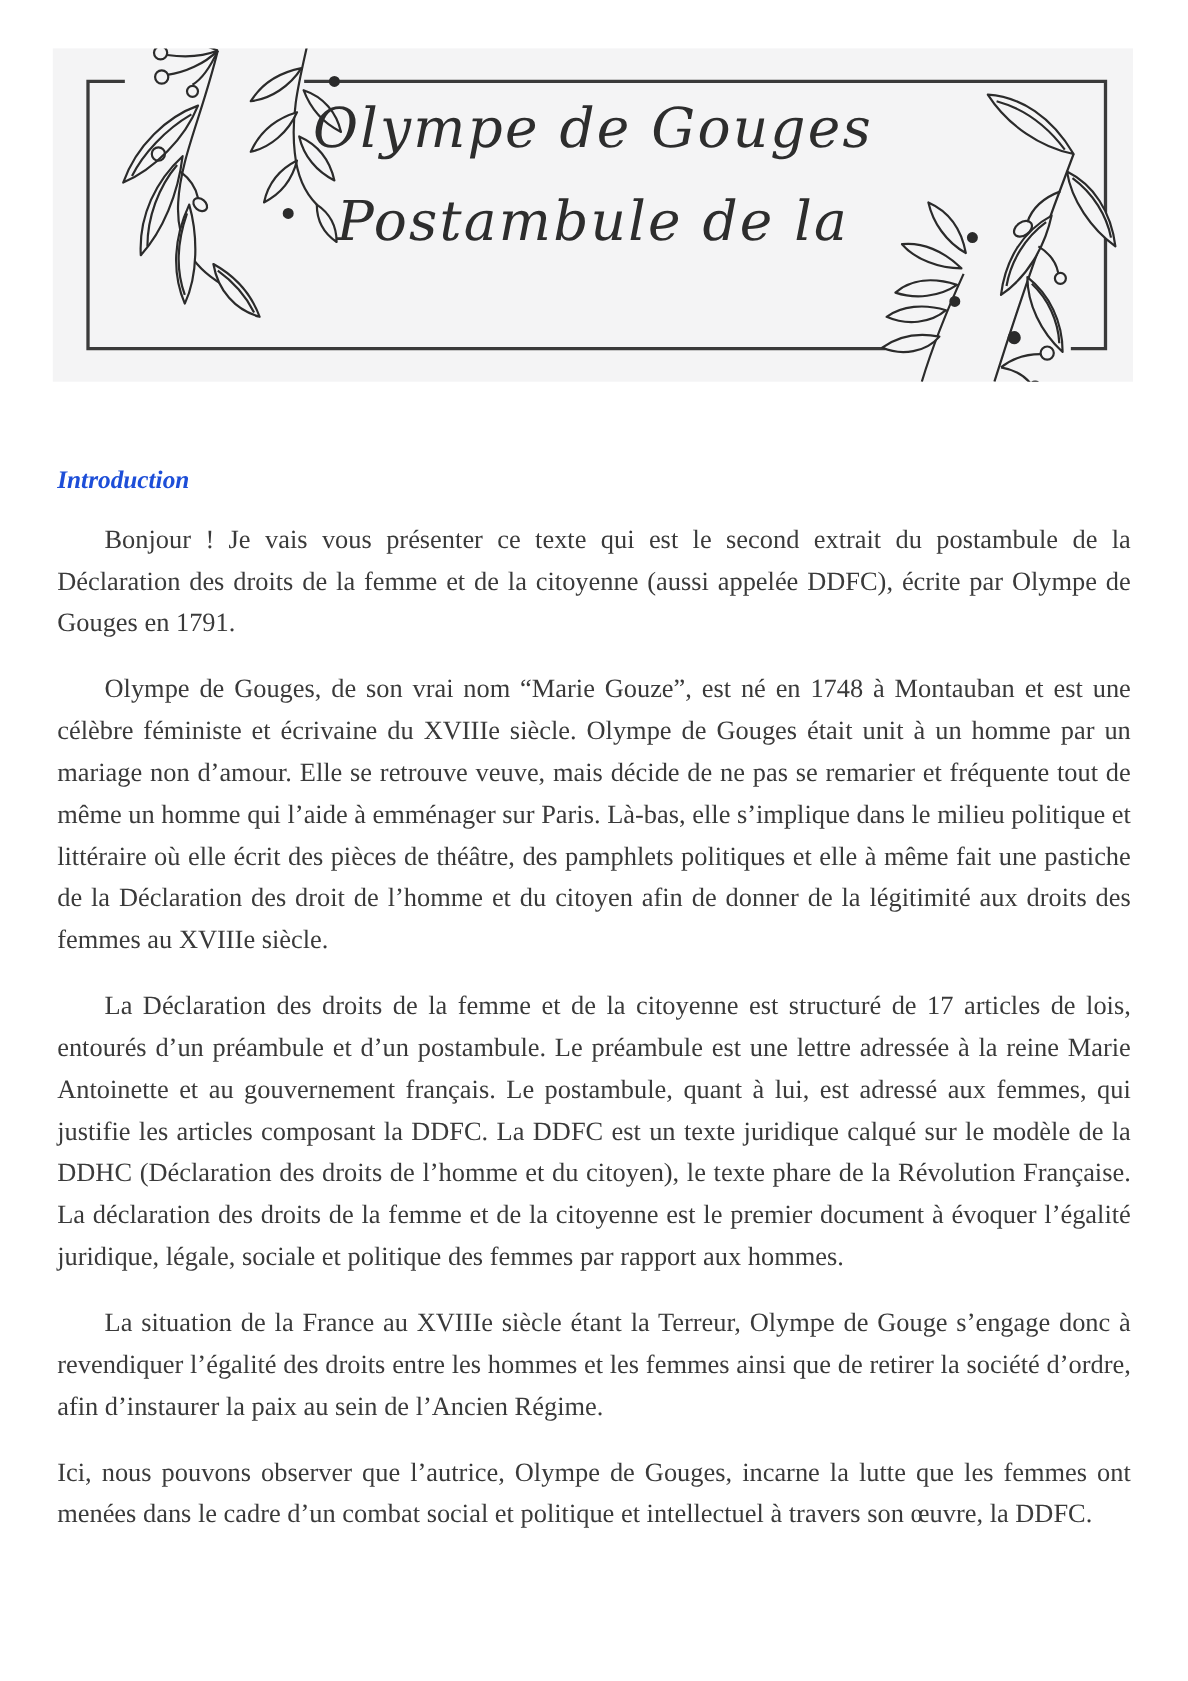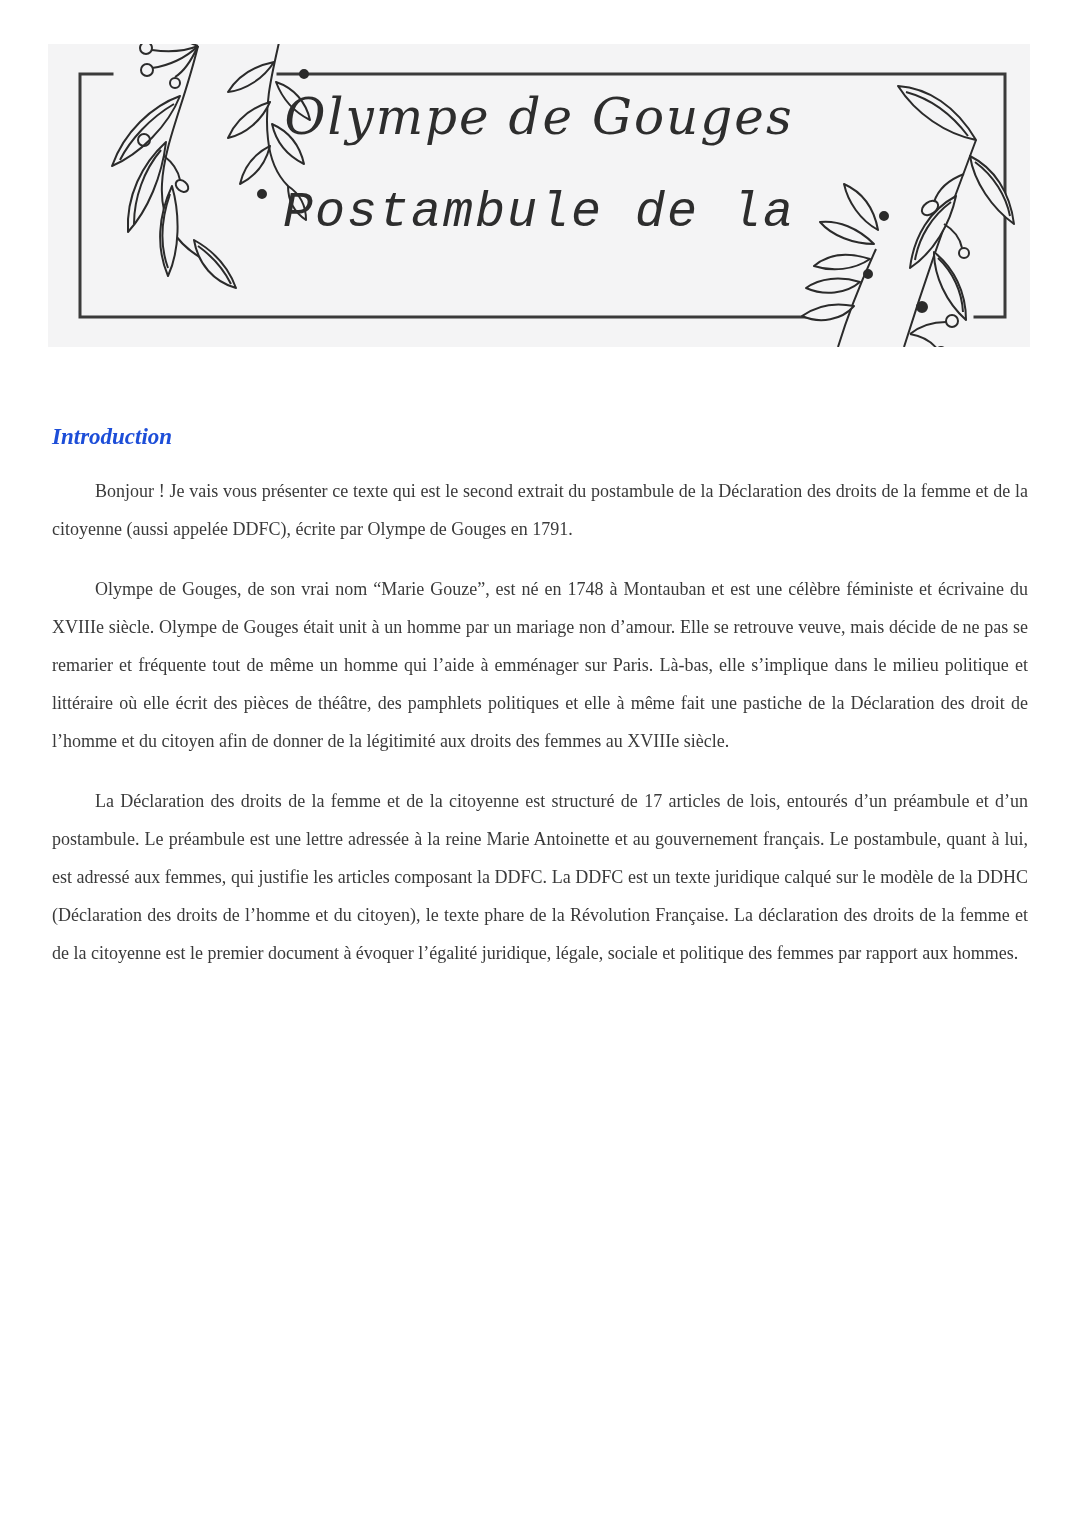--- a/index.html
+++ b/index.html
@@ -31,37 +31,37 @@
     position: absolute;
     left: 0; top: 0;
     width: 100%; height: 100%;
     text-align: center;
     font-family: "DejaVu Serif", serif;
     font-style: italic;
     color: #2d2d2d;
   }
   .title-line { position: absolute; width: 100%; left: 0; }
   .t1 { top: 44px;  font-size: 50px; letter-spacing: 2px; }
-  .t2 { top: 140px; font-size: 50px; letter-spacing: 2px; font-family: Liberation Mono, monospace; }
+  .t2 { top: 128px; font-size: 50px; letter-spacing: 2px; }
   .t3 { top: 204px; font-size: 58px; letter-spacing: 10px; }
   .content {
     position: absolute;
     left: 52px;
     top: 424px;
     width: 976px;
   }
   .intro-heading {
     font-size: 23px;
     font-weight: bold;
     font-style: italic;
     color: #1d4ed8;
     margin: 0 0 22px 0;
   }
   .content p {
-    font-size: 18px;
+    font-size: 24px;
     line-height: 38px;
     text-align: justify;
     margin: 0 0 22px 0;
     color: #3a3a3a;
   }
   .content p.indent { text-indent: 43px; }
 </style>
 </head>
 <body>
 
@@ -159,15 +159,17 @@
       <div class="title-line t1">Olympe de Gouges</div>
       <div class="title-line t2">Postambule de la</div>
     </div>
   </div>
 
   <div class="content">
     <h2 class="intro-heading">Introduction</h2>
     <p class="indent">Bonjour ! Je vais vous présenter ce texte qui est le second extrait du postambule de la Déclaration des droits de la femme et de la citoyenne (aussi appelée DDFC), écrite par Olympe de Gouges en 1791.</p>
     <p class="indent">Olympe de Gouges, de son vrai nom “Marie Gouze”, est né en 1748 à Montauban et est une célèbre féministe et écrivaine du XVIIIe siècle. Olympe de Gouges était unit à un homme par un mariage non d’amour. Elle se retrouve veuve, mais décide de ne pas se remarier et fréquente tout de même un homme qui l’aide à emménager sur Paris. Là-bas, elle s’implique dans le milieu politique et littéraire où elle écrit des pièces de théâtre, des pamphlets politiques et elle à même fait une pastiche de la Déclaration des droit de l’homme et du citoyen afin de donner de la légitimité aux droits des femmes au XVIIIe siècle.</p>
     <p class="indent">La Déclaration des droits de la femme et de la citoyenne est structuré de 17 articles de lois, entourés d’un préambule et d’un postambule. Le préambule est une lettre adressée à la reine Marie Antoinette et au gouvernement français. Le postambule, quant à lui, est adressé aux femmes, qui justifie les articles composant la DDFC. La DDFC est un texte juridique calqué sur le modèle de la DDHC (Déclaration des droits de l’homme et du citoyen), le texte phare de la Révolution Française. La déclaration des droits de la femme et de la citoyenne est le premier document à évoquer l’égalité juridique, légale, sociale et politique des femmes par rapport aux hommes.</p>
+    <p class="indent">La situation de la France au XVIIIe siècle étant la Terreur, Olympe de Gouge s’engage donc à revendiquer l’égalité des droits entre les hommes et les femmes ainsi que de retirer la société d’ordre, afin d’instaurer la paix au sein de l’Ancien Régime.</p>
+    <p>Ici, nous pouvons observer que l’autrice, Olympe de Gouges, incarne la lutte que les femmes ont menées dans le cadre d’un combat social et politique et intellectuel à travers son œuvre, la DDFC.</p>
   </div>
 
 </div>
 
 </body></html>

